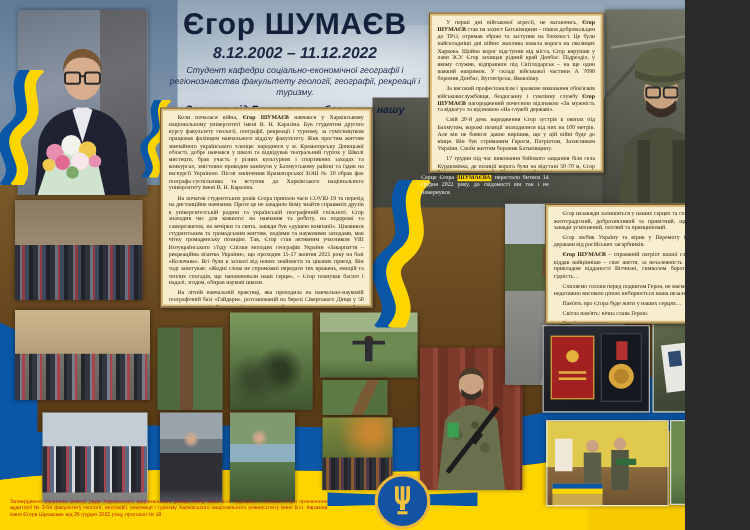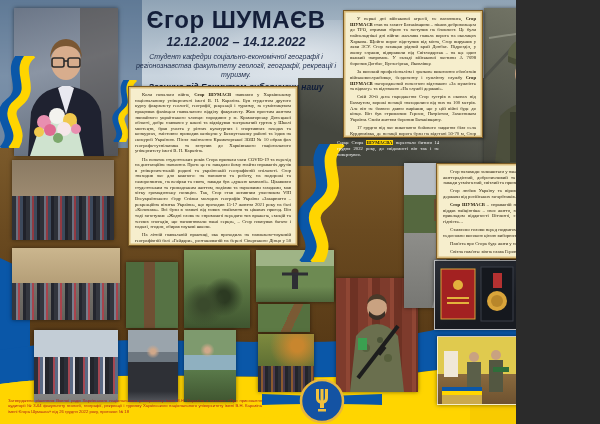--- a/index.html
+++ b/index.html
@@ -1,17 +1,17 @@
 <!DOCTYPE html>
 <html><head>
 <meta charset="utf-8">
 <style>
   html,body{margin:0;padding:0;background:#2b2b2b;}
   #page{position:relative;width:516px;height:424px;overflow:hidden;
-        font-family:"Liberation Sans",sans-serif;background:#6a4a20;}
+        font-family:"Liberation Sans",sans-serif;background:#6a4a20;padding-left:32px;}
   
   .sky{position:absolute;left:0;top:0;width:600px;height:158px;
        background:linear-gradient(180deg,#8fa3b5 0%,#c9d4de 48%,#aebdcb 100%);}
   .sky-cloud{position:absolute;left:150px;top:20px;width:300px;height:90px;
        background:radial-gradient(ellipse at 50% 40%,rgba(255,255,255,.55),rgba(255,255,255,0) 70%);}
   .slate{position:absolute;left:0;top:0;width:142px;height:158px;background:rgba(56,88,124,.55);}
   .ground{position:absolute;left:0;top:148px;width:600px;height:276px;
        background:linear-gradient(180deg,#7b5a2b 0%,#6a4a20 30%,#583a16 70%,#4a300f 100%);}
   .backdrop{position:absolute;left:298px;top:78px;width:186px;height:88px;z-index:1;
        background:linear-gradient(200deg,#6d6f66,#44463e 70%);}
@@ -222,21 +222,21 @@
        linear-gradient(180deg,#6e8a50 0 60%,#4f6a3c);">
     <svg width="48" height="66" viewBox="0 0 48 66">
       <rect x="17" y="20" width="14" height="24" rx="3" fill="#b7a67c"></rect>
       <rect x="18" y="44" width="5" height="18" fill="#a4936c"></rect>
         <rect x="25" y="44" width="5" height="18" fill="#a4936c"></rect>
     </svg>
   </div>
 
   <div class="title-block">
     <div class="m-name">Єгор ШУМАЄВ</div>
-    <div class="m-dates">12.12.2002 – 14.12.2022</div>
+    <div class="m-dates">8.12.2002 – 11.12.2022</div>
     <div class="m-sub">Студент кафедри соціально-економічної географії і регіонознавства факультету геології, географії, рекреації і туризму.</div>
     <div class="m-motto">Загинув під Бахмутом виборюючи нашу Перемогу</div>
   </div>
 
   <div class="panel" style="left:128px;top:86px;width:170px;height:160px;">
     <p class="par"><span>Коли почалася війна, </span><b>Єгор ШУМАЄВ</b><span> навчався у Харківському національному університеті імені В. Н. Каразіна. Був студентом другого курсу факультету геології, географії, рекреації і туризму, за сумісництвом працював фахівцем навчального відділу факультету. Жив простим життям звичайного українського хлопця: народився у м. Краматорську Донецької області, добре навчався у школі та відвідував театральний гурток у Школі мистецтв, брав участь у різних культурних і спортивних заходах та конкурсах, змістовно проводив канікули у Бахмутському районі та їздив на екскурсії Україною. Після закінчення Краматорської ЗОШ № 10 обрав фах географа-суспільника та вступив до Харківського національного університету імені В. Н. Каразіна.</span></p>
     <p class="par">На початок студентських років Єгора припали часи COVID-19 та перехід на дистанційне навчання. Проте це не завадило йому знайти справжніх друзів в університетській родині та українській географічній спільноті. Єгор знаходив час для кожного: на навчання та роботу, на подорожі та саморозвиток, на вечірки та свята, завжди був «душею компанії». Цікавився студентським та громадським життям, подіями та науковими заходами, мав чітку громадянську позицію. Так, Єгор став активним учасником VIII Всеукраїнського з'їзду Спілки молодих географів України «Закарпаття – рекреаційна візитка України», що проходив 15-17 жовтня 2021 року на базі «Колочава». Всі були в захваті від нових знайомств та цікавих пригод. Він тоді занотував: «Жодні слова не спроможні передати тих вражень, емоцій та теплих спогадів, що наповнювали наші серця», – Єгор планував багато і надалі, згодом, обирав наукові школи.</p>
     <p class="par">На літній навчальній практиці, яка проходила на навчально-науковій географічній базі «Гайдари», розташованій на березі Сіверського Дінця у 50 км на південь від Харкова, Єгор проявив себе старанним та активним: брав на себе роботу, організовував дозвілля та співав пісень біля багаття.</p>
 
   </div>

